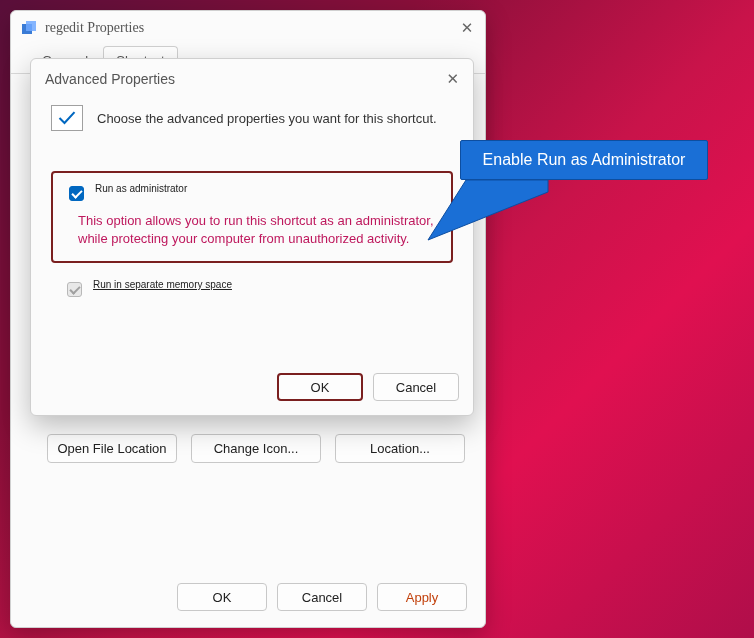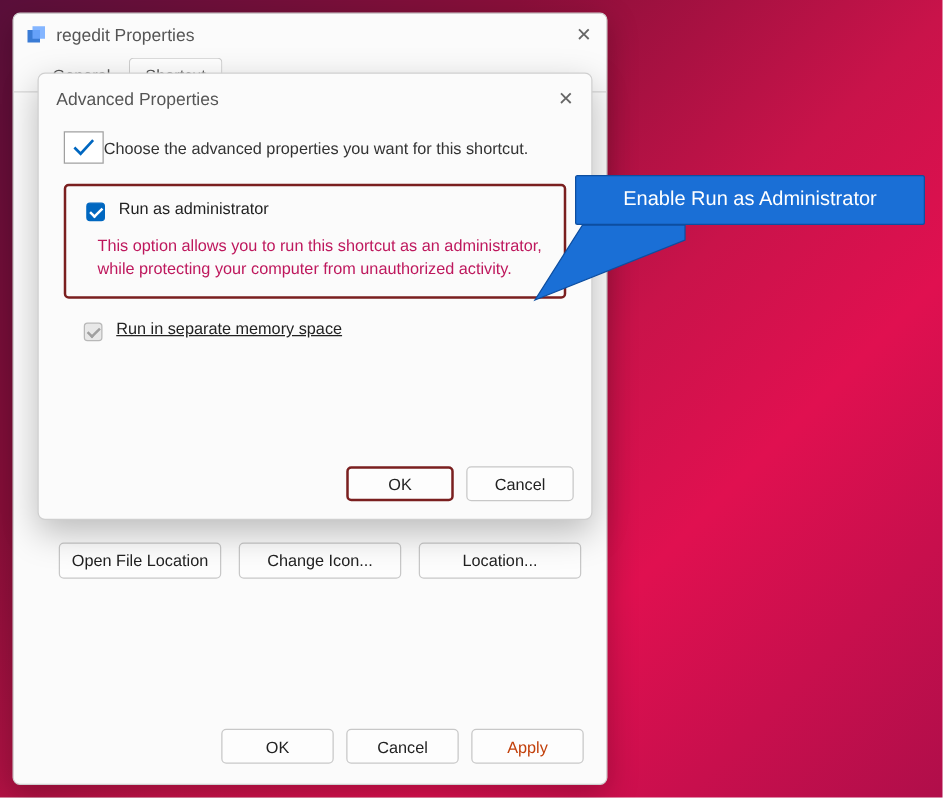--- a/index.html
+++ b/index.html
@@ -26,21 +26,21 @@
   }
   .win-titlebar {
     display: flex;
     align-items: center;
     height: 34px;
     padding: 0 10px;
     color: #555;
     font-size: 14px;
   }
   .win-titlebar .icon { width: 16px; height: 16px; margin-right: 8px; }
-  .win-titlebar .title { flex: 1; }
+  .win-titlebar .title { flex: 1; font-family: Liberation Serif, serif; }
   .win-titlebar .close { width: 16px; color: #666; font-size: 15px; text-align: center; cursor: default; }
 
   .tabs {
     display: flex;
     padding: 0 18px;
     border-bottom: 1px solid #d9d9d9;
     font-size: 13px;
     color: #555;
   }
   .tab {
@@ -118,37 +118,37 @@
     height: 40px;
     padding: 0 14px;
     color: #555;
     font-size: 14px;
   }
   .adv-titlebar .title { flex: 1; }
   .adv-titlebar .close { color: #666; font-size: 15px; cursor: default; }
 
   .adv-body { padding: 6px 20px 0 20px; font-size: 13px; color: #333; }
 
-  .adv-toprow { display: flex; align-items: center; margin-bottom: 16px; }
+  .adv-toprow { display: flex; align-items: center; gap: 14px; margin-bottom: 40px; }
   .big-check {
     width: 32px; height: 26px;
     border: 1px solid #a0a0a0;
     background: #fff;
     display: flex; align-items: center; justify-content: center;
   }
   .big-check svg { width: 20px; height: 16px; }
 
   .highlight-box {
     border: 2px solid #7a1f1f;
     border-radius: 4px;
     padding: 10px 16px 14px 12px;
     margin-bottom: 16px;
   }
   .chk-row { display: flex; align-items: flex-start; gap: 8px; }
-  .chk-row label { font-size: 13px; color: #222; }
+  .chk-row label { font-size: 10px; color: #222; }
   .chk-desc { margin: 8px 0 0 13px; font-size: 13px; color: #be185d; line-height: 1.35; }
 
   input[type="checkbox"].blue {
     appearance: none;
     width: 15px; height: 15px;
     border: 1px solid #0067c0;
     border-radius: 3px;
     background: #0067c0;
     position: relative;
     cursor: default;
@@ -200,21 +200,21 @@
   }
   .adv-buttons button.primary {
     border: 2px solid #7a1f1f;
   }
 
   
   .callout {
     position: absolute;
     left: 460px;
     top: 140px;
-    width: 280px;
+    width: 248px;
     height: 40px;
     background: #1a6fd6;
     border: 1px solid #0d4ea0;
     color: #fff;
     font-size: 16px;
     display: flex;
     align-items: center;
     justify-content: center;
     border-radius: 2px;
   }

